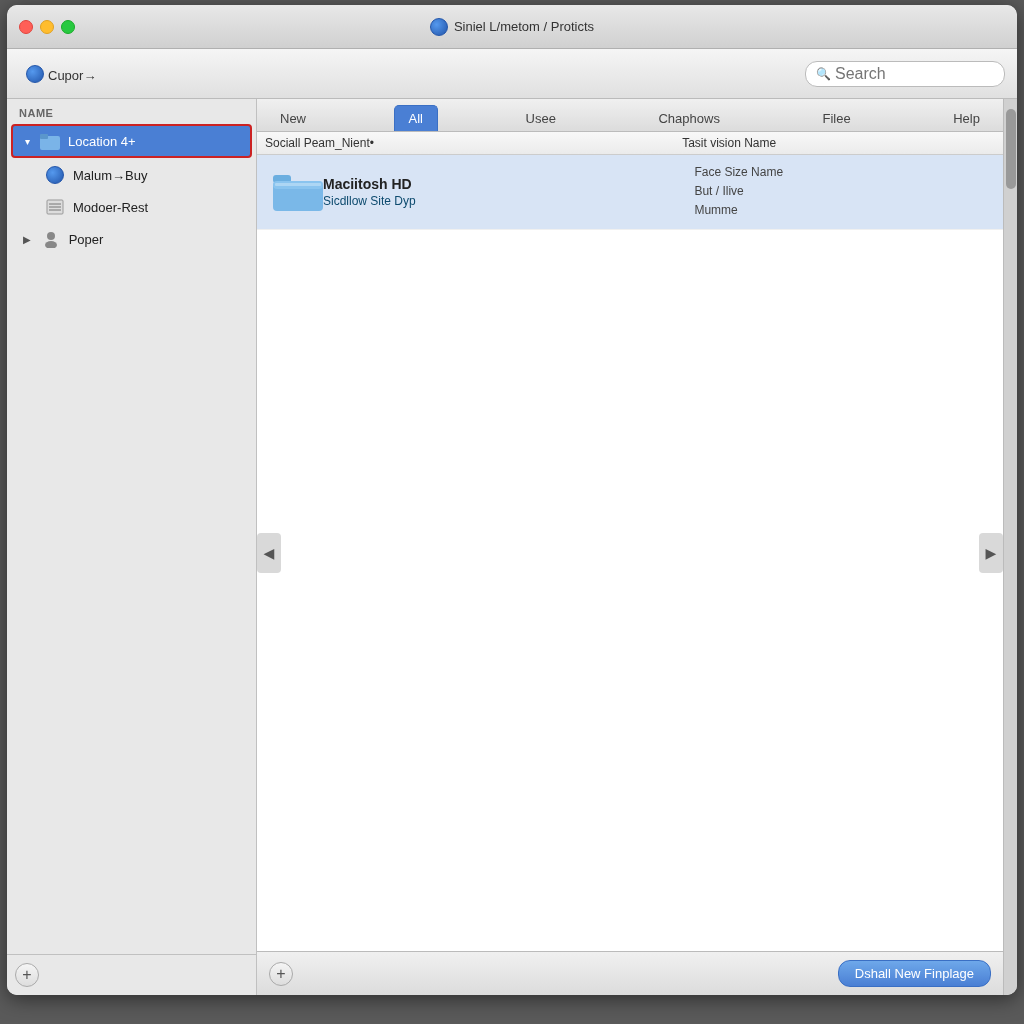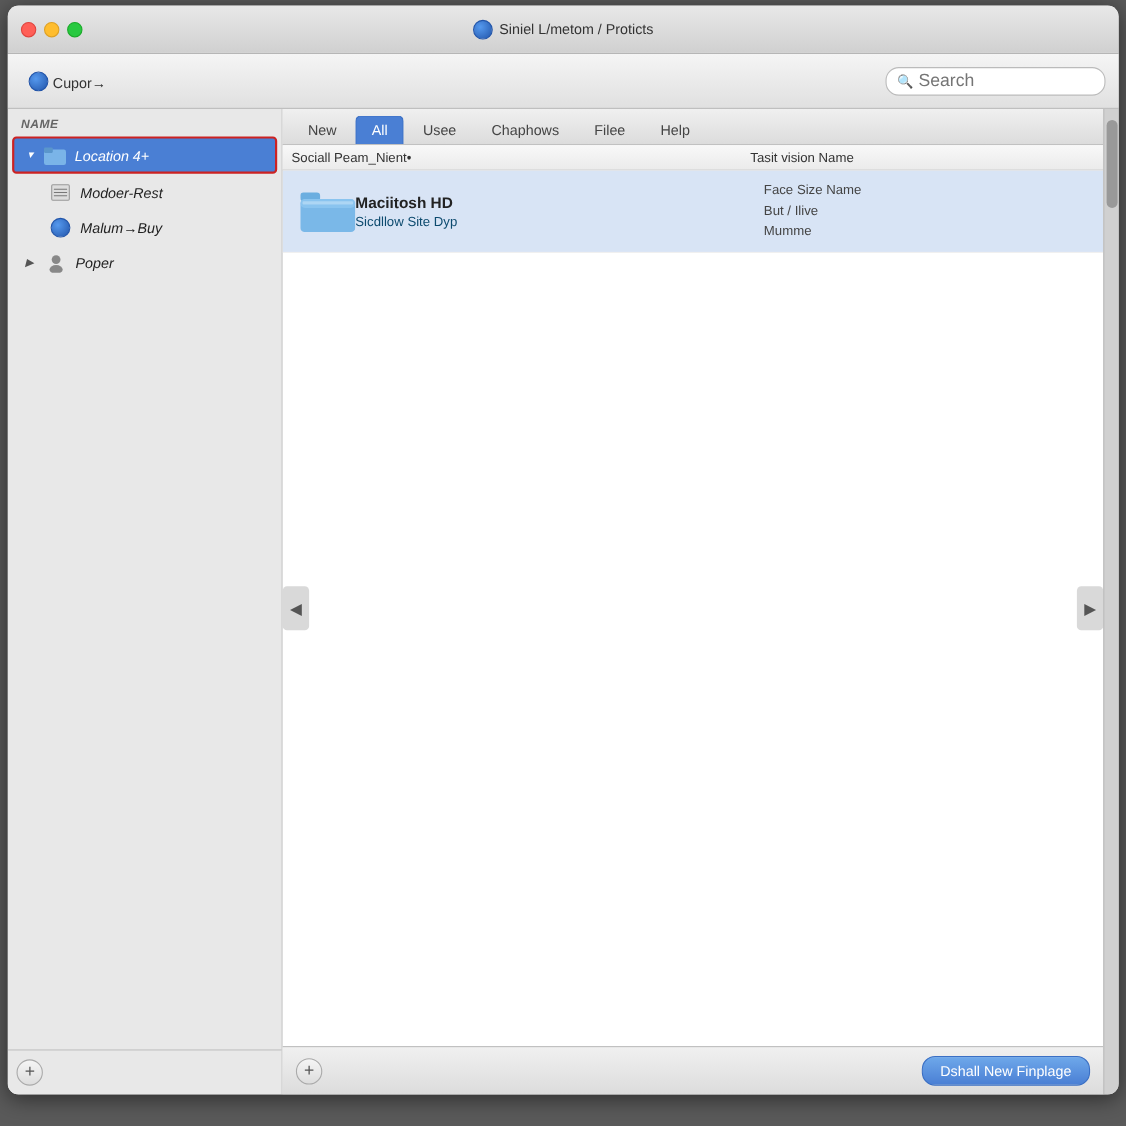--- a/index.html
+++ b/index.html
@@ -107,21 +107,20 @@
     }
 
     
     .sidebar {
       width: 250px;
       background: #e8e8e8;
       border-right: 1px solid #c0c0c0;
       display: flex;
       flex-direction: column;
       flex-shrink: 0;
-      font-style: italic;
     }
     .sidebar-header {
       padding: 8px 12px 4px;
       font-size: 11px;
       color: #666;
       font-weight: 600;
       text-transform: uppercase;
       letter-spacing: 0.5px;
     }
     .sidebar-item {
@@ -191,20 +190,21 @@
 
     
     .tab-bar {
       display: flex;
       align-items: center;
       background: linear-gradient(to bottom, #f0f0f0, #dcdcdc);
       border-bottom: 1px solid #bbb;
       padding: 6px 8px 0;
       gap: 2px;
       flex-shrink: 0;
+      justify-content: space-between;
     }
     .tab {
       padding: 5px 14px;
       border-radius: 5px 5px 0 0;
       cursor: pointer;
       font-size: 13px;
       color: #444;
       border: 1px solid transparent;
       border-bottom: none;
       background: transparent;
@@ -381,40 +381,40 @@
         <span class="chevron">▾</span>
         <div class="sidebar-icon">
           <svg width="20" height="18" viewBox="0 0 20 18">
             <rect x="0" y="4" width="20" height="14" rx="2" fill="#7ab4e8"></rect>
             <rect x="0" y="2" width="8" height="5" rx="1" fill="#5a96cc"></rect>
           </svg>
         </div>
         <span class="item-label">Location 4+</span>
       </div>
 
+
+      <div class="sidebar-item">
+        <span style="width:14px;display:inline-block"></span>
+        <div class="sidebar-icon">
+          <div class="globe-icon" style="width:18px;height:18px;"></div>
+        </div>
+        <span class="item-label">Malum→Buy</span>
+      </div>
 
       <div class="sidebar-item">
         <span style="width:14px;display:inline-block"></span>
         <div class="sidebar-icon">
           <svg width="18" height="18" viewBox="0 0 18 18">
             <rect x="1" y="2" width="16" height="14" rx="1" fill="#ddd" stroke="#999" stroke-width="1"></rect>
             <line x1="3" y1="6" x2="15" y2="6" stroke="#777" stroke-width="1"></line>
             <line x1="3" y1="9" x2="15" y2="9" stroke="#777" stroke-width="1"></line>
             <line x1="3" y1="12" x2="15" y2="12" stroke="#777" stroke-width="1"></line>
           </svg>
         </div>
         <span class="item-label">Modoer-Rest</span>
-      </div>
-
-      <div class="sidebar-item">
-        <span style="width:14px;display:inline-block"></span>
-        <div class="sidebar-icon">
-          <div class="globe-icon" style="width:18px;height:18px;"></div>
-        </div>
-        <span class="item-label">Malum→Buy</span>
       </div>
 
       <div class="sidebar-item">
         <span class="chevron">▶</span>
         <div class="sidebar-icon">
           <svg width="18" height="18" viewBox="0 0 18 18">
             <circle cx="9" cy="6" r="4" fill="#888"></circle>
             <ellipse cx="9" cy="15" rx="6" ry="4" fill="#888"></ellipse>
           </svg>
         </div>

